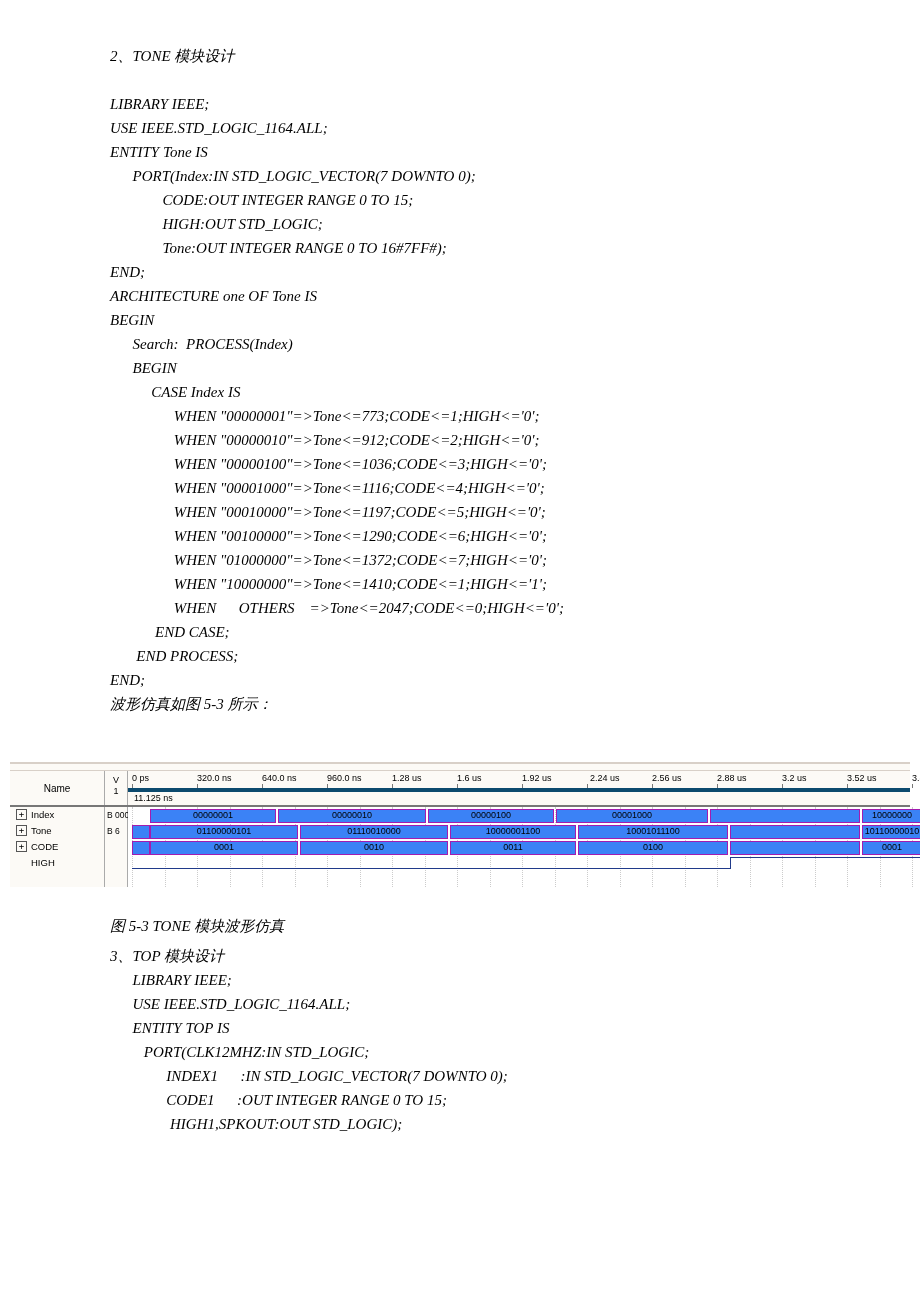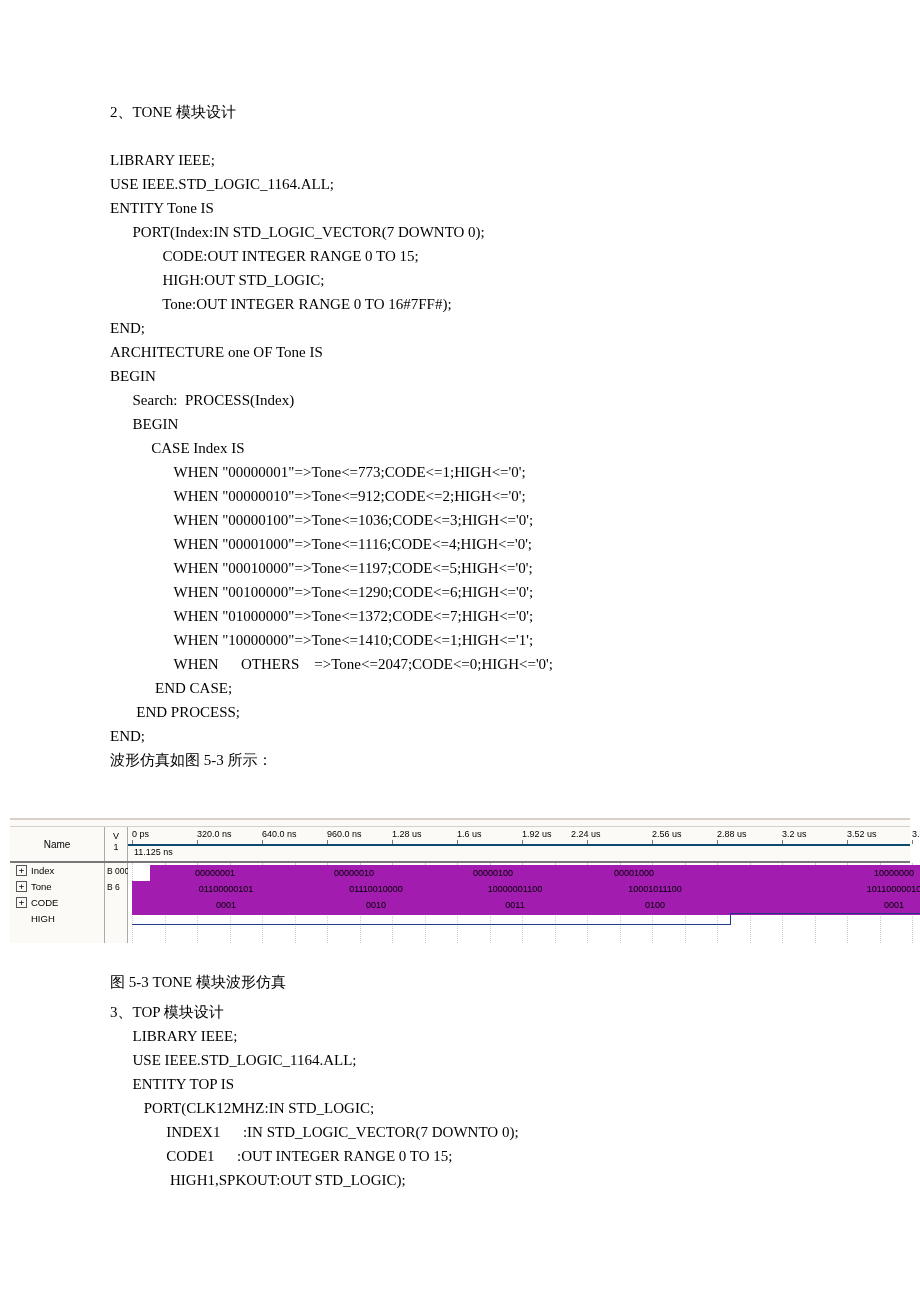--- a/index.html
+++ b/index.html
@@ -5,21 +5,22 @@
   body {
     margin: 0;
     padding: 0;
     background: #fff;
     font-family: "Times New Roman", "SimSun", serif;
     font-size: 15px;
     color: #000;
     width: 920px;
   }
   .page {
-    padding: 100px 110px 40px 110px;
+    padding: 44px 110px 40px 110px;
+    font-style: italic;
   }
   .line {
     line-height: 1.6;
     white-space: pre;
     font-family: "Times New Roman", "SimSun", serif;
   }
   .caption {
     margin: 20px 0 8px 0;
   }
   .wave-container {
@@ -59,21 +60,21 @@
     line-height: 1.2;
     text-align: center;
     padding-top: 4px;
   }
   .wave-time-col {
     flex: 1;
     position: relative;
   }
   .time-ruler {
     height: 17px;
-    border-bottom: 2px solid #0c4a6e;
+    border-bottom: 4px solid #0c4a6e;
     position: relative;
   }
   .time-tick {
     position: absolute;
     top: 2px;
     font-size: 9px;
     white-space: nowrap;
   }
   .time-mark {
     position: absolute;
@@ -136,25 +137,25 @@
   .grid-line {
     position: absolute;
     top: 0;
     bottom: 0;
     border-left: 1px dotted #ccc;
   }
   .bus {
     position: absolute;
     top: 2px;
     height: 12px;
-    border: 3px solid #a21caf;
+    border: 1px solid #a21caf;
     font-size: 9px;
     text-align: center;
     line-height: 11px;
-    background: #a21caf;
+    background: #3b82f6;
     overflow: hidden;
   }
   .bus::before, .bus::after {
     content: "";
     position: absolute;
     top: 50%;
     width: 0; height: 0;
   }
   .logic-low {
     position: absolute;
@@ -236,21 +237,21 @@
           <span class="time-tick" style="left: 134px;">640.0 ns</span>
           <span class="time-mark" style="left: 134px;"></span>
           <span class="time-tick" style="left: 199px;">960.0 ns</span>
           <span class="time-mark" style="left: 199px;"></span>
           <span class="time-tick" style="left: 264px;">1.28 us</span>
           <span class="time-mark" style="left: 264px;"></span>
           <span class="time-tick" style="left: 329px;">1.6 us</span>
           <span class="time-mark" style="left: 329px;"></span>
           <span class="time-tick" style="left: 394px;">1.92 us</span>
           <span class="time-mark" style="left: 394px;"></span>
-          <span class="time-tick" style="left: 443px; text-align: center;">2.24 us</span>
+          <span class="time-tick" style="left: 462px; text-align: center;">2.24 us</span>
           <span class="time-mark" style="left: 459px;"></span>
           <span class="time-tick" style="left: 524px;">2.56 us</span>
           <span class="time-mark" style="left: 524px;"></span>
           <span class="time-tick" style="left: 589px;">2.88 us</span>
           <span class="time-mark" style="left: 589px;"></span>
           <span class="time-tick" style="left: 654px;">3.2 us</span>
           <span class="time-mark" style="left: 654px;"></span>
           <span class="time-tick" style="left: 719px;">3.52 us</span>
           <span class="time-mark" style="left: 719px;"></span>
           <span class="time-tick" style="left: 784px;">3.8</span>

